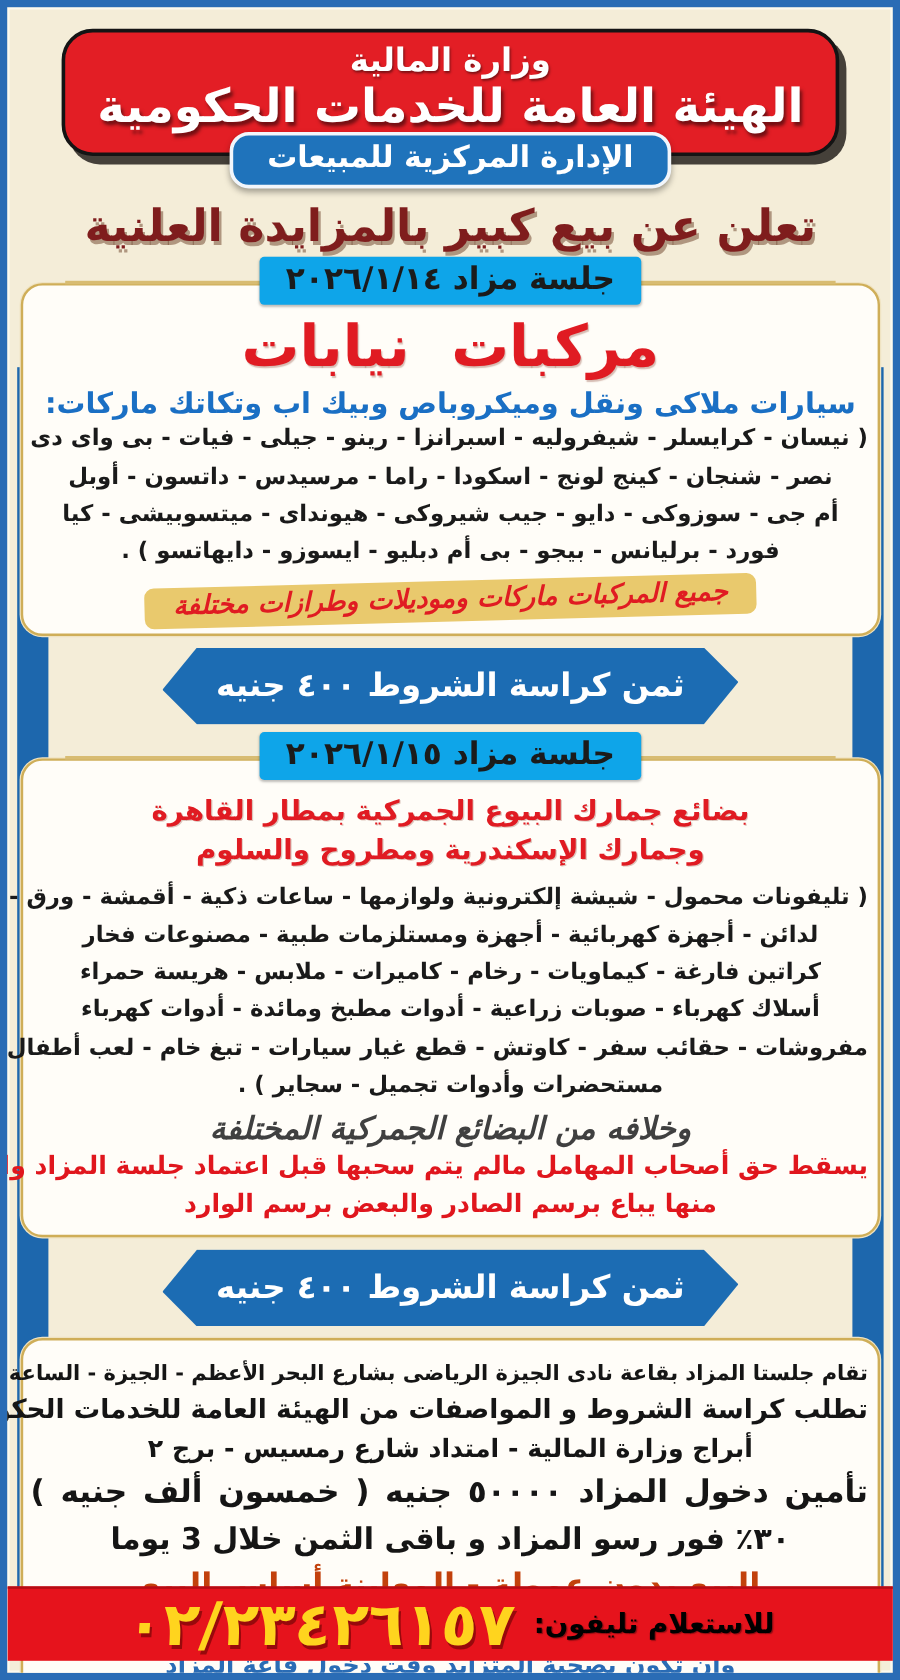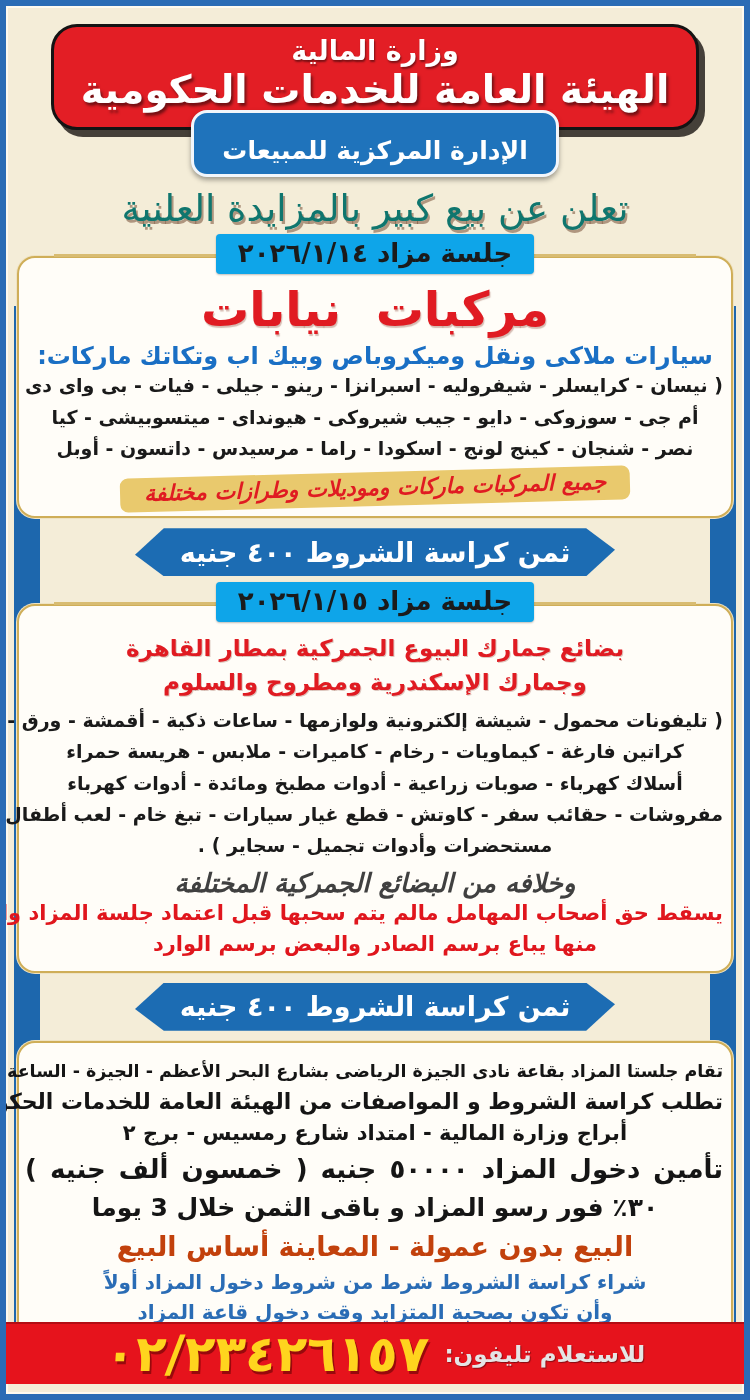--- a/index.html
+++ b/index.html
@@ -33,27 +33,27 @@
     color:#fff;
   }
   .ministry { font-size: 27px; font-weight: bold; text-shadow: 1px 2px 2px rgba(0,0,0,.45); }
   .authority { font-size: 39px; font-weight: bold; line-height: 1.15; margin-top: 2px;
                text-shadow: 2px 3px 3px rgba(0,0,0,.5); }
   .dept-badge {
     position: relative; z-index: 2;
     width: fit-content; margin: -20px auto 0;
     background: #1f73bb; color: #fff;
     font-size: 25px; font-weight: bold;
-    padding: 23px 28px 9px;
+    padding: 3px 28px 9px;
     border: 3px solid #f2f6fb; border-radius: 16px;
     box-shadow: 0 3px 5px rgba(0,0,0,.35);
     white-space: nowrap;
   }
   .announcement {
-    text-align:center; font-size: 37px; font-weight: normal; color:#0f766e;
+    text-align:center; font-size: 37px; font-weight: bold; color:#7f1d1d;
     margin: 10px 0 4px; white-space: nowrap;
     text-shadow: 2px 3px 0 rgba(90,45,20,.45);
   }
 
   
   .tag-row { position: relative; z-index: 3; text-align:center; height: 40px; margin-bottom: -18px; }
   .tag-row::before {
     content:""; position:absolute; right:48px; left:48px; top:50%;
     height:3px; background:#d8bc72;
   }
@@ -91,21 +91,21 @@
     font-size: 22px; font-weight: bold; font-style: italic;
     padding: 3px 24px 6px; border-radius: 8px;
     transform: rotate(-1.5deg);
     white-space: nowrap;
   }
 
   
   .ribbon-row { text-align:center; margin: 10px auto 0; }
   .ribbon {
     display:flex; align-items:center; justify-content:center;
-    width: 480px; height: 48px; margin: 0 auto;
+    width: 480px; height: 64px; margin: 0 auto;
     background: #1c6cb3; color:#fff;
     font-size: 27px; font-weight: bold;
     clip-path: polygon(0 55%, 6% 0, 94% 0, 100% 45%, 94% 100%, 6% 100%);
     white-space: nowrap;
   }
 
   .customs-title { color:#e01b22; font-size: 23px; font-weight: bold; line-height: 1.45; white-space: nowrap;
                    text-shadow: 1px 1px 0 rgba(120,40,20,.25); }
   .misc-note { color:#404040; font-size: 26px; font-weight: bold; font-style: italic; margin-top: 6px; white-space: nowrap; }
   .warning { color:#e0161d; font-size: 21px; font-weight: bold; line-height: 1.5; white-space: nowrap; }
@@ -123,21 +123,21 @@
 
   
   .footer-bar {
     position: absolute; z-index: 4;
     left: 0; right: 0; bottom: 10px; height: 62px;
     background: #e6131c;
     display: flex; align-items: center; justify-content: center;
     gap: 16px;
     border-top: 2px solid #b30d14;
   }
-  .phone-label { color:#e5e5e5; font-size: 23px; font-weight: bold; white-space: nowrap;
+  .phone-label { color:#000000; font-size: 23px; font-weight: bold; white-space: nowrap;
                  text-shadow: 1px 1px 1px rgba(0,0,0,.4); }
   .phone-number { color:#ffd41e; font-size: 50px; font-weight: bold; letter-spacing: 4px; white-space: nowrap;
                   text-shadow: 2px 3px 0 rgba(110,5,5,.65); transform: skewX(-4deg); direction: ltr; }
 </style>
 </head>
 <body>
 
 <div class="page">
 
   <div class="side-strip left"></div>
@@ -152,39 +152,41 @@
     <div class="dept-badge">الإدارة المركزية للمبيعات</div>
     <div class="announcement">تعلن عن بيع كبير بالمزايدة العلنية</div>
 
     <div class="tag-row">
       <span class="session-tag">جلسة مزاد ٢٠٢٦/١/١٤</span>
     </div>
     <div class="panel">
       <div class="vehicles-title">مركبات نيابات</div>
       <div class="blue-subtitle">سيارات ملاكى ونقل وميكروباص وبيك اب وتكاتك ماركات:</div>
       <div class="list-line">( نيسان - كرايسلر - شيفروليه - اسبرانزا - رينو - جيلى - فيات - بى واى دى</div>
+      <div class="list-line">نصر - شنجان - كينج لونج - اسكودا - راما - مرسيدس - داتسون - أوبل</div>
       <div class="list-line">أم جى - سوزوكى - دايو - جيب شيروكى - هيونداى - ميتسوبيشى - كيا</div>
-      <div class="list-line">نصر - شنجان - كينج لونج - اسكودا - راما - مرسيدس - داتسون - أوبل</div>
+      <div class="list-line">فورد - برليانس - بيجو - بى أم دبليو - ايسوزو - دايهاتسو ) .</div>
       <div class="note-banner-wrap">
         <span class="note-banner">جميع المركبات ماركات وموديلات وطرازات مختلفة</span>
       </div>
     </div>
 
     <div class="ribbon-row">
       <div class="ribbon">ثمن كراسة الشروط ٤٠٠ جنيه</div>
     </div>
 
     <div class="tag-row" style="margin-top:6px;">
       <span class="session-tag">جلسة مزاد ٢٠٢٦/١/١٥</span>
     </div>
     <div class="panel">
       <div class="customs-title">بضائع جمارك البيوع الجمركية بمطار القاهرة</div>
       <div class="customs-title">وجمارك الإسكندرية ومطروح والسلوم</div>
       <div style="height:6px;"></div>
       <div class="list-line">( تليفونات محمول - شيشة إلكترونية ولوازمها - ساعات ذكية - أقمشة - ورق - خيوط</div>
+      <div class="list-line">لدائن - أجهزة كهربائية - أجهزة ومستلزمات طبية - مصنوعات فخار</div>
       <div class="list-line">كراتين فارغة - كيماويات - رخام - كاميرات - ملابس - هريسة حمراء</div>
       <div class="list-line">أسلاك كهرباء - صوبات زراعية - أدوات مطبخ ومائدة - أدوات كهرباء</div>
       <div class="list-line">مفروشات - حقائب سفر - كاوتش - قطع غيار سيارات - تبغ خام - لعب أطفال</div>
       <div class="list-line">مستحضرات وأدوات تجميل - سجاير ) .</div>
       <div class="misc-note">وخلافه من البضائع الجمركية المختلفة</div>
       <div class="warning">يسقط حق أصحاب المهامل مالم يتم سحبها قبل اعتماد جلسة المزاد والبضائع</div>
       <div class="warning">منها يباع برسم الصادر والبعض برسم الوارد</div>
     </div>
 
     <div class="ribbon-row">

